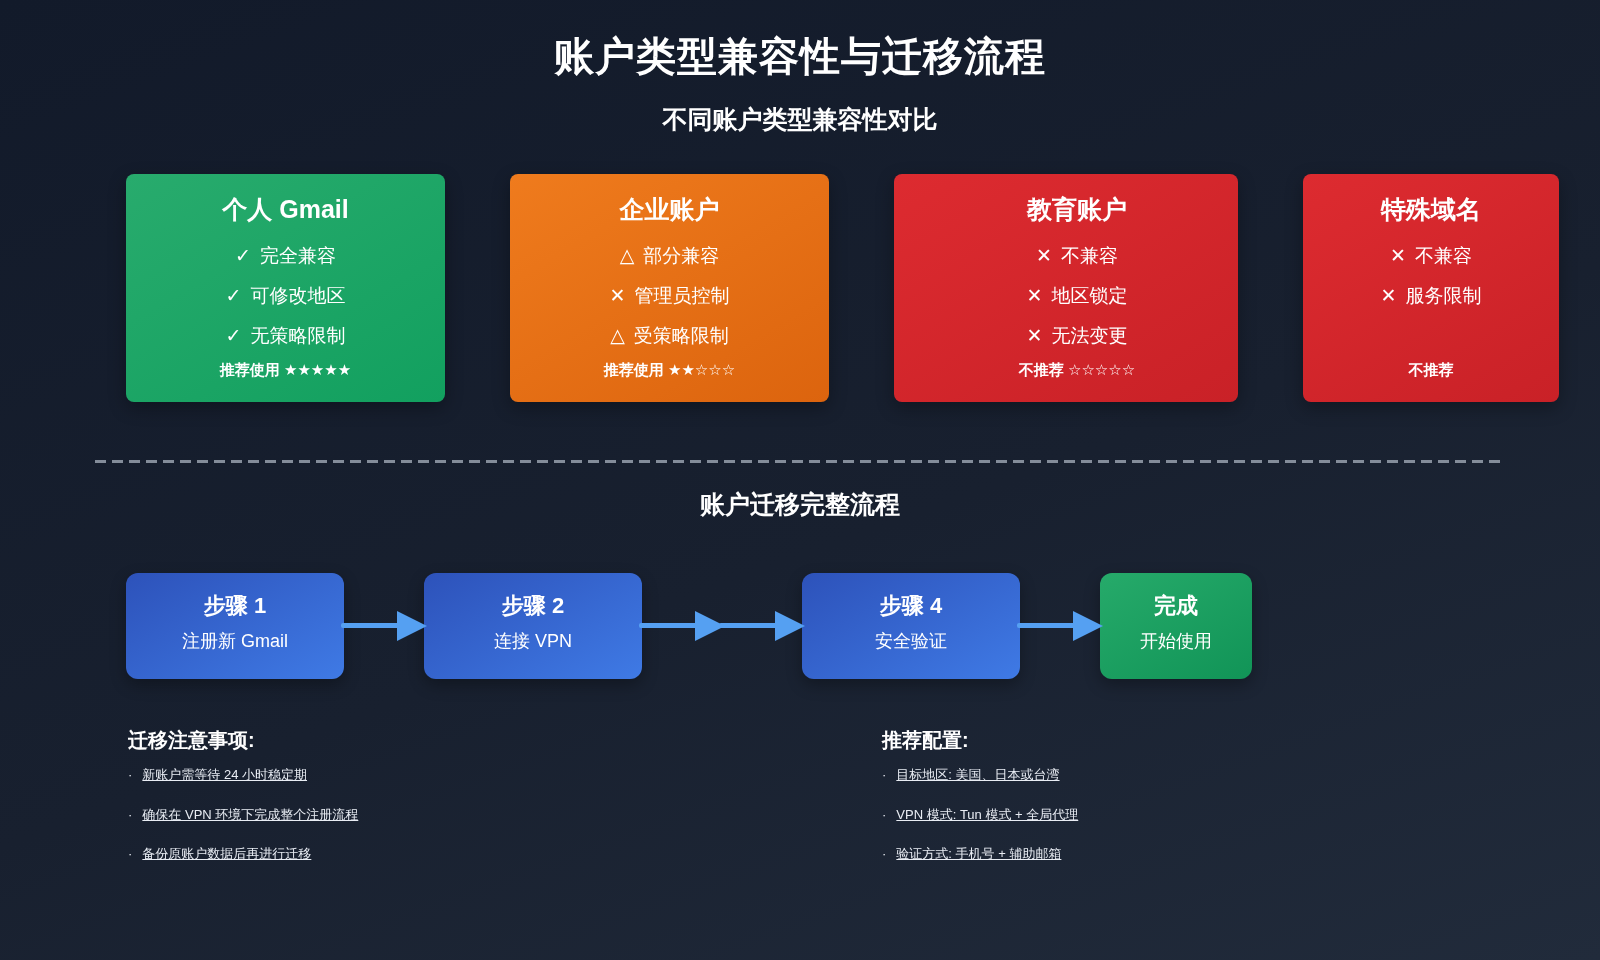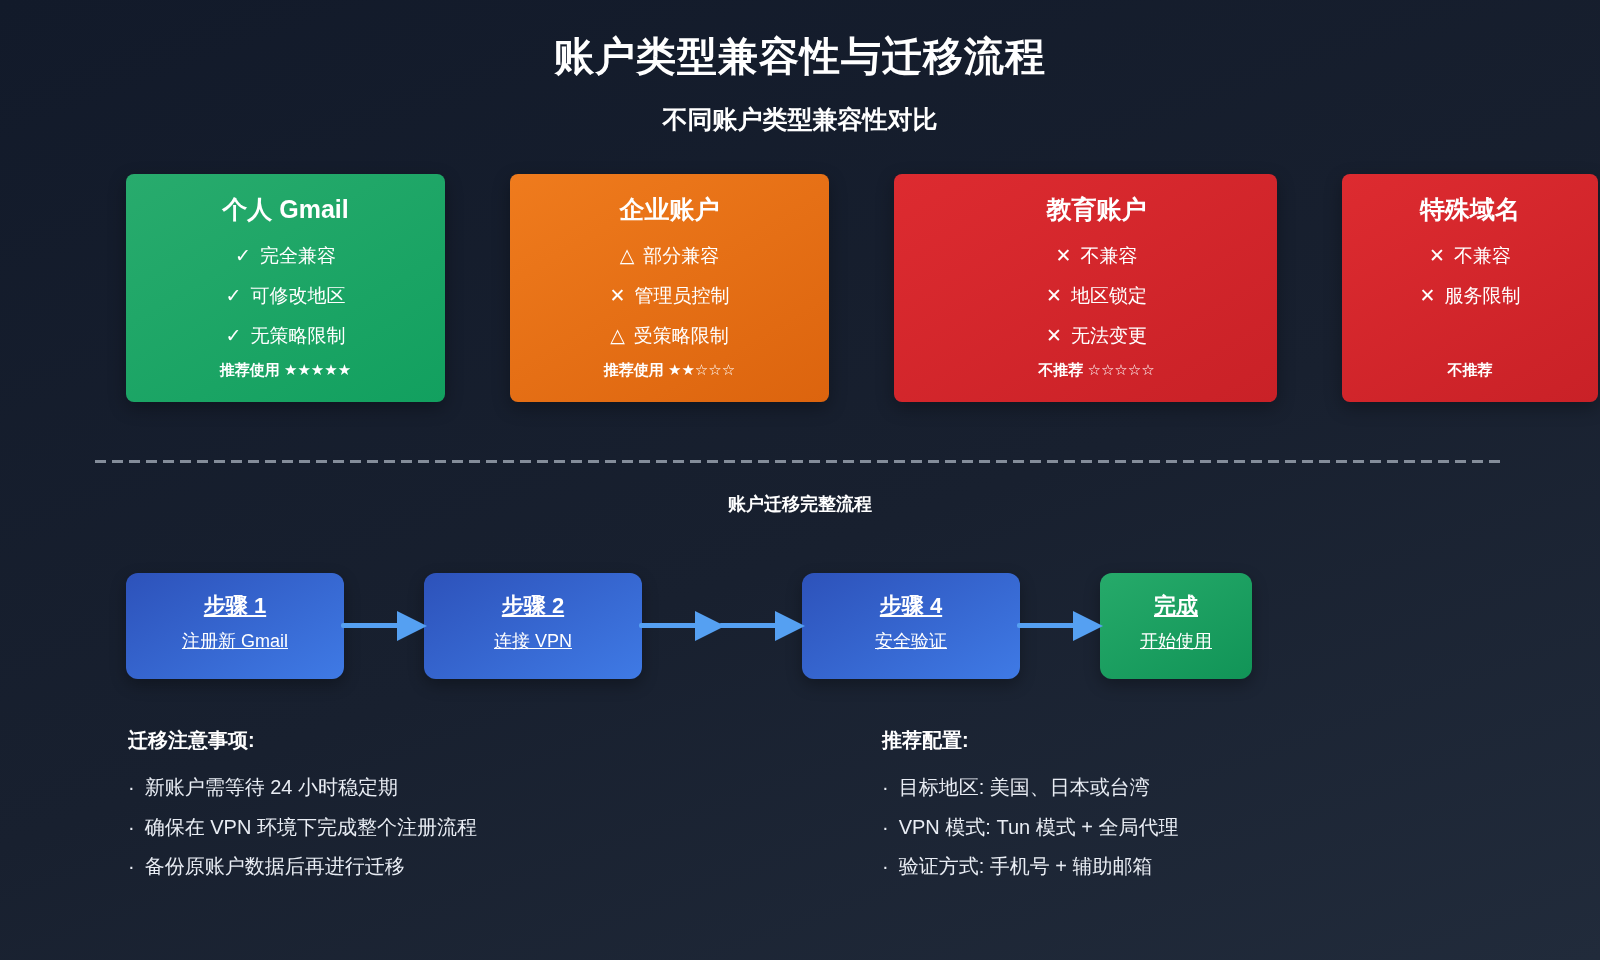--- a/index.html
+++ b/index.html
@@ -24,41 +24,41 @@
   .cards{
     display:flex;gap:65px;margin:41px 0 0 126px;height:228px;
   }
   .card{
     border-radius:8px;display:flex;flex-direction:column;
     padding:20px 0 16px 0;text-align:center;box-sizing:border-box;
     box-shadow:0 6px 18px rgba(0,0,0,.30);
   }
   .card--green{background:linear-gradient(150deg,var(--greenA),var(--greenB));width:319px;}
   .card--orange{background:linear-gradient(150deg,var(--orangeA),var(--orangeB));width:319px;}
-  .card--red3{background:linear-gradient(150deg,var(--redA),var(--redB));width:383px;padding-left:22px;}
+  .card--red3{background:linear-gradient(150deg,var(--redA),var(--redB));width:344px;padding-left:22px;}
   .card--red4{background:linear-gradient(150deg,var(--redA),var(--redB));width:256px;}
   .card-title{font-size:25px;font-weight:700;line-height:30px;}
   .card-lines{margin-top:12px;}
   .card-line{font-size:19px;line-height:40px;font-weight:400;}
   .li-icon{display:inline-block;margin-right:9px;font-size:19px;}
   .card-footer{margin-top:auto;font-size:15px;font-weight:600;line-height:28px;padding-bottom:2px;}
 
   .divider{
     margin:58px auto 0 auto;width:1410px;height:3px;
     background:repeating-linear-gradient(90deg,var(--divider) 0 11px,transparent 11px 17px);
     opacity:.85;
   }
 
   .flow-title{
     margin:0;margin-top:27px;text-align:center;
-    font-size:18px;font-weight:700;line-height:28px;
+    font-size:25px;font-weight:700;line-height:28px;
   }
 
   .flow{
-    display:flex;align-items:center;margin:55px 0 0 126px;height:106px;text-decoration:underline;
+    display:flex;align-items:center;margin:55px 0 0 126px;height:106px;
   }
   .step{
     height:106px;border-radius:12px;text-align:center;box-sizing:border-box;
     padding-top:18px;flex:none;box-shadow:0 6px 16px rgba(0,0,0,.30);
   }
   .step--blue{background:linear-gradient(150deg,var(--blueA),var(--blueB));width:218px;}
   .step--done{background:linear-gradient(150deg,var(--doneA),var(--doneB));width:152px;}
   .step-title{font-size:22px;font-weight:700;line-height:30px;}
   .step-sub{font-size:18px;font-weight:400;line-height:40px;}
 
@@ -69,22 +69,22 @@
   }
   .arrow-head{
     position:absolute;right:-3px;top:3px;width:0;height:0;
     border-top:15px solid transparent;border-bottom:15px solid transparent;
     border-left:30px solid var(--arrow);
   }
 
   .notes{display:flex;margin:46px 0 0 128px;}
   .notes-col{width:754px;}
   .notes-col--right{width:auto;}
-  .notes-heading{font-size:20px;font-weight:700;line-height:30px;margin-bottom:13px;}
-  .note-item{font-size:20px;line-height:39.5px;color:var(--noteText);}
+  .notes-heading{font-size:20px;font-weight:700;line-height:30px;margin-bottom:0;}
+  .note-item{font-size:13px;line-height:39.5px;color:var(--noteText);text-decoration:underline;}
   .bullet{display:inline-block;margin-right:10px;color:var(--noteText);}
 </style>
 </head>
 <body>
 
 <div class="page">
 
   <h1 class="title">账户类型兼容性与迁移流程</h1>
   <h2 class="subtitle">不同账户类型兼容性对比</h2>
 

